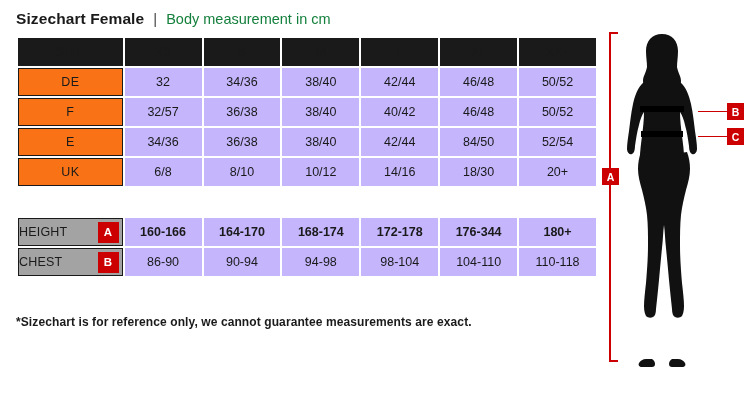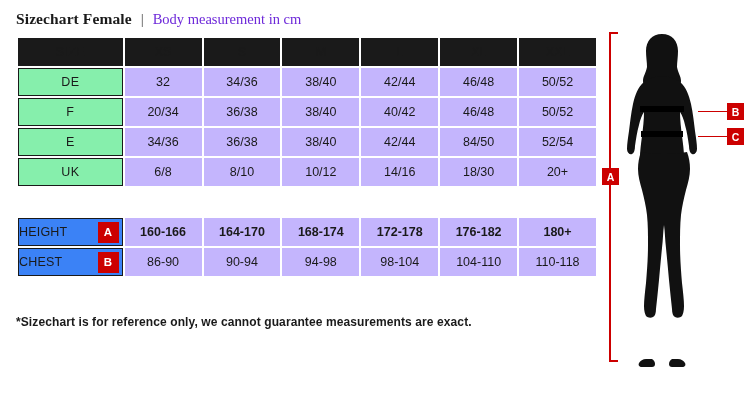--- a/index.html
+++ b/index.html
@@ -16,37 +16,36 @@
     width: 750px; height: 414px;
     background: #ffffff;
   }
 
   
   .title-row {
     position: absolute;
     left: 16px; top: 10px;
     display: flex; align-items: baseline;
     gap: 9px;
-    font-family: Liberation Serif, serif;
   }
   .title-main {
     font-size: 15.5px;
     font-weight: bold;
     letter-spacing: .1px;
     color: #1a1a1a;
   }
   .title-sep {
     font-size: 15px;
     color: #4a4a4a;
     font-weight: normal;
   }
   .title-sub {
     font-size: 14.5px;
     font-weight: normal;
-    color: #6d28d9;
+    color: #15803d;
   }
 
   
   .table-wrap {
     position: absolute;
     left: 16px; top: 36px;
     width: 582px;
   }
   table.sizechart {
     border-collapse: separate;
@@ -73,37 +72,37 @@
   }
   .hdr-col {
     background: #1a1a1a;
     color: #ffffff;
     font-weight: bold;
     font-size: 12.5px;
     width: 79px;
   }
   
   .lbl {
-    background: #86efac;
+    background: #f97316;
     border: 1.6px solid #1a1a1a;
     color: #cc0000;
     font-weight: bold;
     font-size: 12.5px;
     letter-spacing: .3px;
   }
   .val {
     background: #c4b5fd;
     color: #1a1a1a;
     font-size: 12.5px;
   }
   .val.bold { font-weight: bold; font-size: 12.5px; margin-top: 30px; }
 
   
   .meas-label {
-    background: #3b82f6;
+    background: #a3a3a3;
     border: 1.6px solid #1a1a1a;
     font-weight: bold;
     font-size: 12px;
     letter-spacing: .2px;
     position: relative;
     text-align: left;
     padding-left: 9px;
     color: #1a1a1a;
     margin-top: 28px;
   }
@@ -233,21 +232,21 @@
           <td class="val">32</td>
           <td class="val">34/36</td>
           <td class="val">38/40</td>
           <td class="val">42/44</td>
           <td class="val">46/48</td>
           <td class="val">50/52</td>
         </tr>
 
         <tr>
           <td class="lbl">F</td>
-          <td class="val">20/34</td>
+          <td class="val">32/57</td>
           <td class="val">36/38</td>
           <td class="val">38/40</td>
           <td class="val">40/42</td>
           <td class="val">46/48</td>
           <td class="val">50/52</td>
         </tr>
 
         <tr>
           <td class="lbl">E</td>
           <td class="val">34/36</td>
@@ -277,21 +276,21 @@
           <td class="meas-label">
             <span class="meas-cellwrap">
               <span>HEIGHT</span>
               <span class="badge">A</span>
             </span>
           </td>
           <td class="val bold">160-166</td>
           <td class="val bold">164-170</td>
           <td class="val bold">168-174</td>
           <td class="val bold">172-178</td>
-          <td class="val bold">176-182</td>
+          <td class="val bold">176-344</td>
           <td class="val bold">180+</td>
         </tr>
 
         <tr>
           <td class="meas-label">
             <span class="meas-cellwrap">
               <span>CHEST</span>
               <span class="badge">B</span>
             </span>
           </td>

